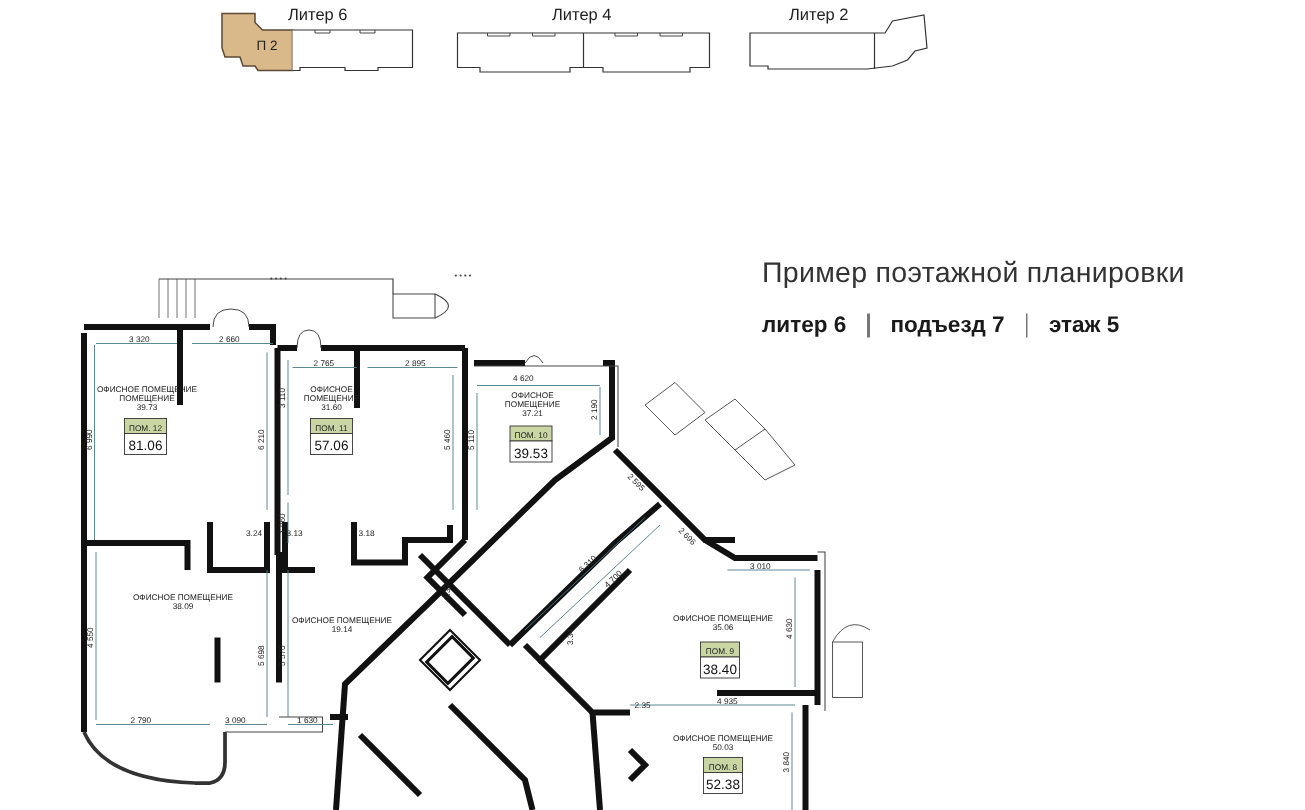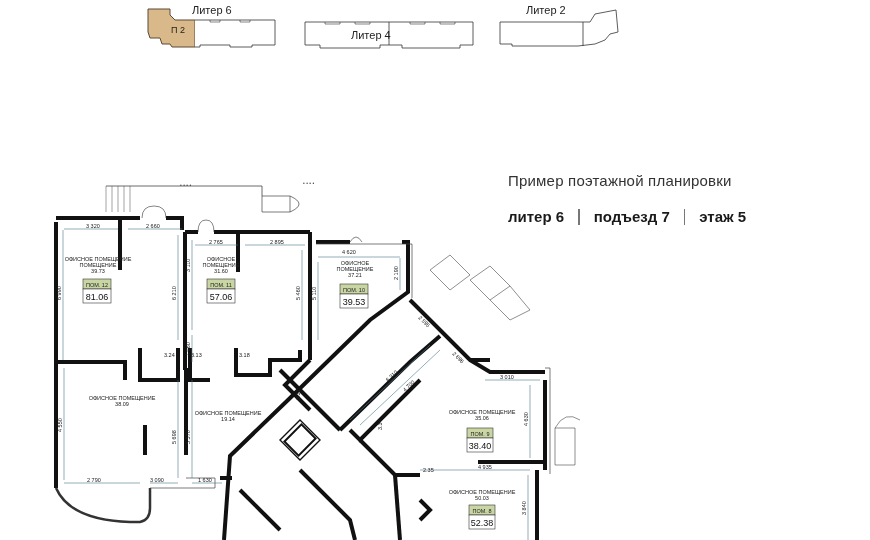--- a/index.html
+++ b/index.html
@@ -1,19 +1,19 @@
 <!DOCTYPE html>
 <html><head>
 <meta charset="utf-8">
 <style>
   html, body { margin:0; padding:0; background:#ffffff; }
   body { width:870px; height:540px; position:relative; overflow:hidden; font-family:"Liberation Sans", sans-serif; color:#1a1a1a; }
   .abs { position:absolute; }
   .liter-label { font-size:11px; color:#222; white-space:nowrap; }
-  .heading { left:508px; top:172px; font-size:15px; color:#333; letter-spacing:0.2px; white-space:nowrap; }
+  .heading { left:508px; top:172px; font-size:19px; color:#333; letter-spacing:0.2px; white-space:nowrap; }
   .subline { left:508px; top:208px; font-size:15px; font-weight:bold; color:#1a1a1a; display:flex; align-items:center; gap:14px; white-space:nowrap; }
   .sep { display:inline-block; width:1.5px; height:16px; background:#777; }
   svg text { font-family:"Liberation Sans", sans-serif; }
   .room-name { font-size:5.5px; fill:#222; text-anchor:middle; }
   .dim { font-size:5.5px; fill:#222; }
   .tag-head { fill:#c9d6a3; stroke:#333; stroke-width:0.6; }
   .tag-body { fill:#ffffff; stroke:#333; stroke-width:0.6; }
   .wall { fill:none; stroke:#111; stroke-width:4; stroke-linejoin:miter; }
   .wall-thin { fill:none; stroke:#111; stroke-width:1.4; }
   .dimline { stroke:#4a7b8c; stroke-width:0.6; fill:none; }
@@ -38,21 +38,21 @@
       <path d="M185,22 L185,24 L200,24 L200,22 M215,22 L215,24 L230,24 L230,22 M270,22 L270,24 L285,24 L285,22 M300,22 L300,24 L315,24 L315,22" fill="none" stroke="#333" stroke-width="0.6"></path>
     </g>
 
     <g>
       <path d="M360,22 L438,22 L450,22 L455,14 L476,10 L478,32 L470,34 L465,40 L455,44 L438,46 L372,46 L372,44 L360,44 Z" fill="#fff" stroke="#333" stroke-width="0.8"></path>
       <line x1="443" y1="22" x2="443" y2="46" stroke="#333" stroke-width="0.8"></line>
     </g>
     <text x="31" y="33" font-size="9" fill="#222">П 2</text>
   </svg>
   <div class="abs liter-label" style="left:52px;top:4px;">Литер 6</div>
-  <div class="abs liter-label" style="left:211px;top:4px;margin-top:25px;">Литер 4</div>
+  <div class="abs liter-label" style="left:228px;top:4px;">Литер 4</div>
   <div class="abs liter-label" style="left:386px;top:4px;">Литер 2</div>
 </div>
 
 <div class="abs heading">Пример поэтажной планировки</div>
 <div class="abs subline">
   <span>литер 6</span>
   <span class="sep"></span>
   <span>подъезд 7</span>
   <span class="sep"></span>
   <span>этаж 5</span>

